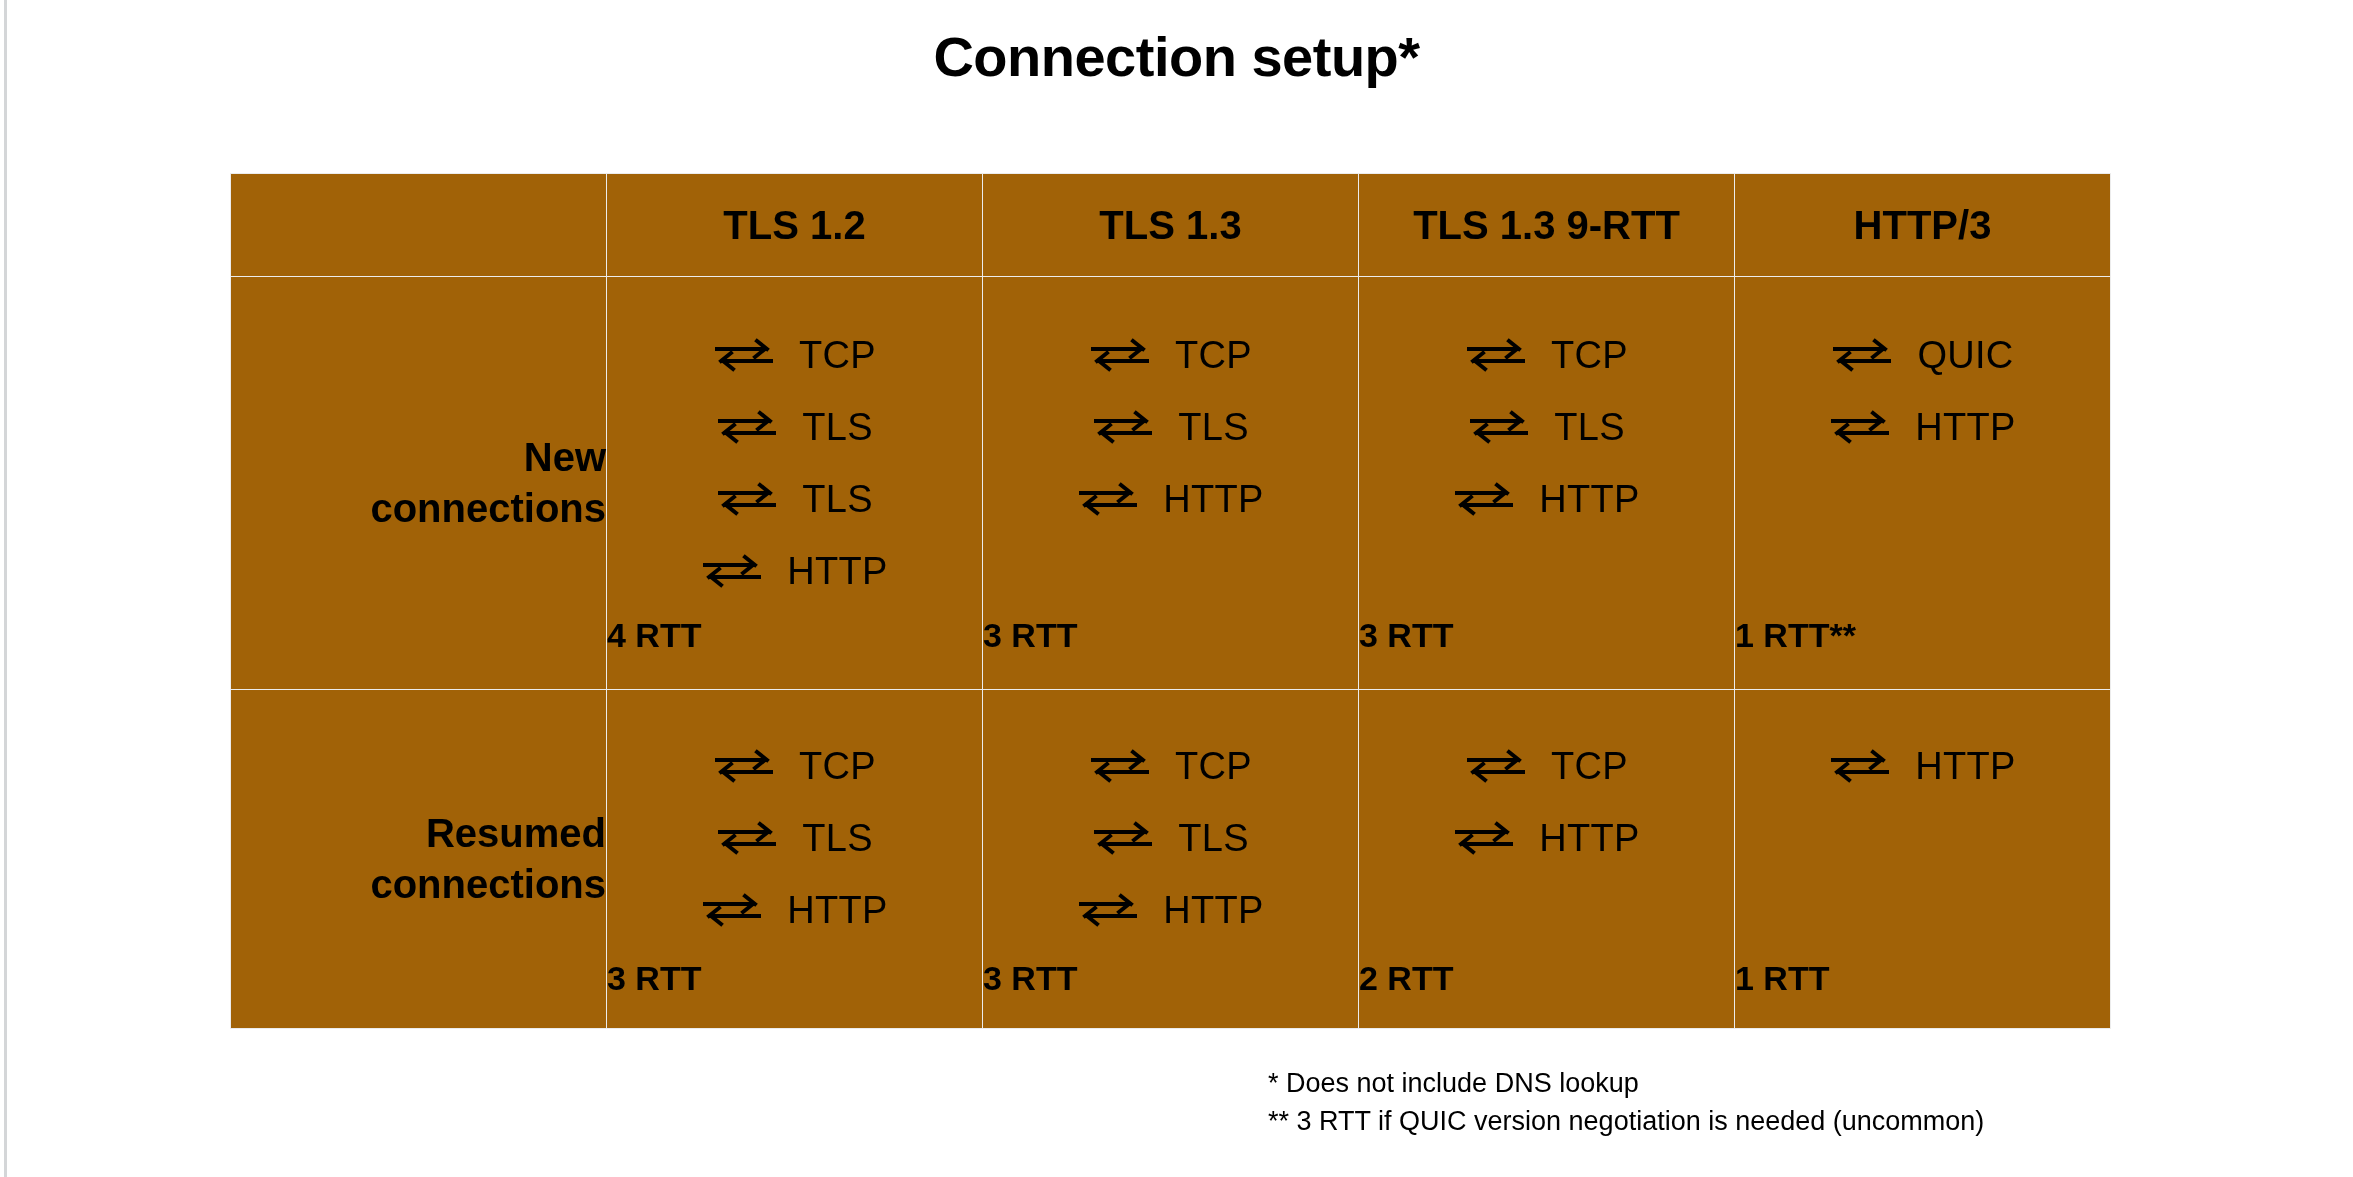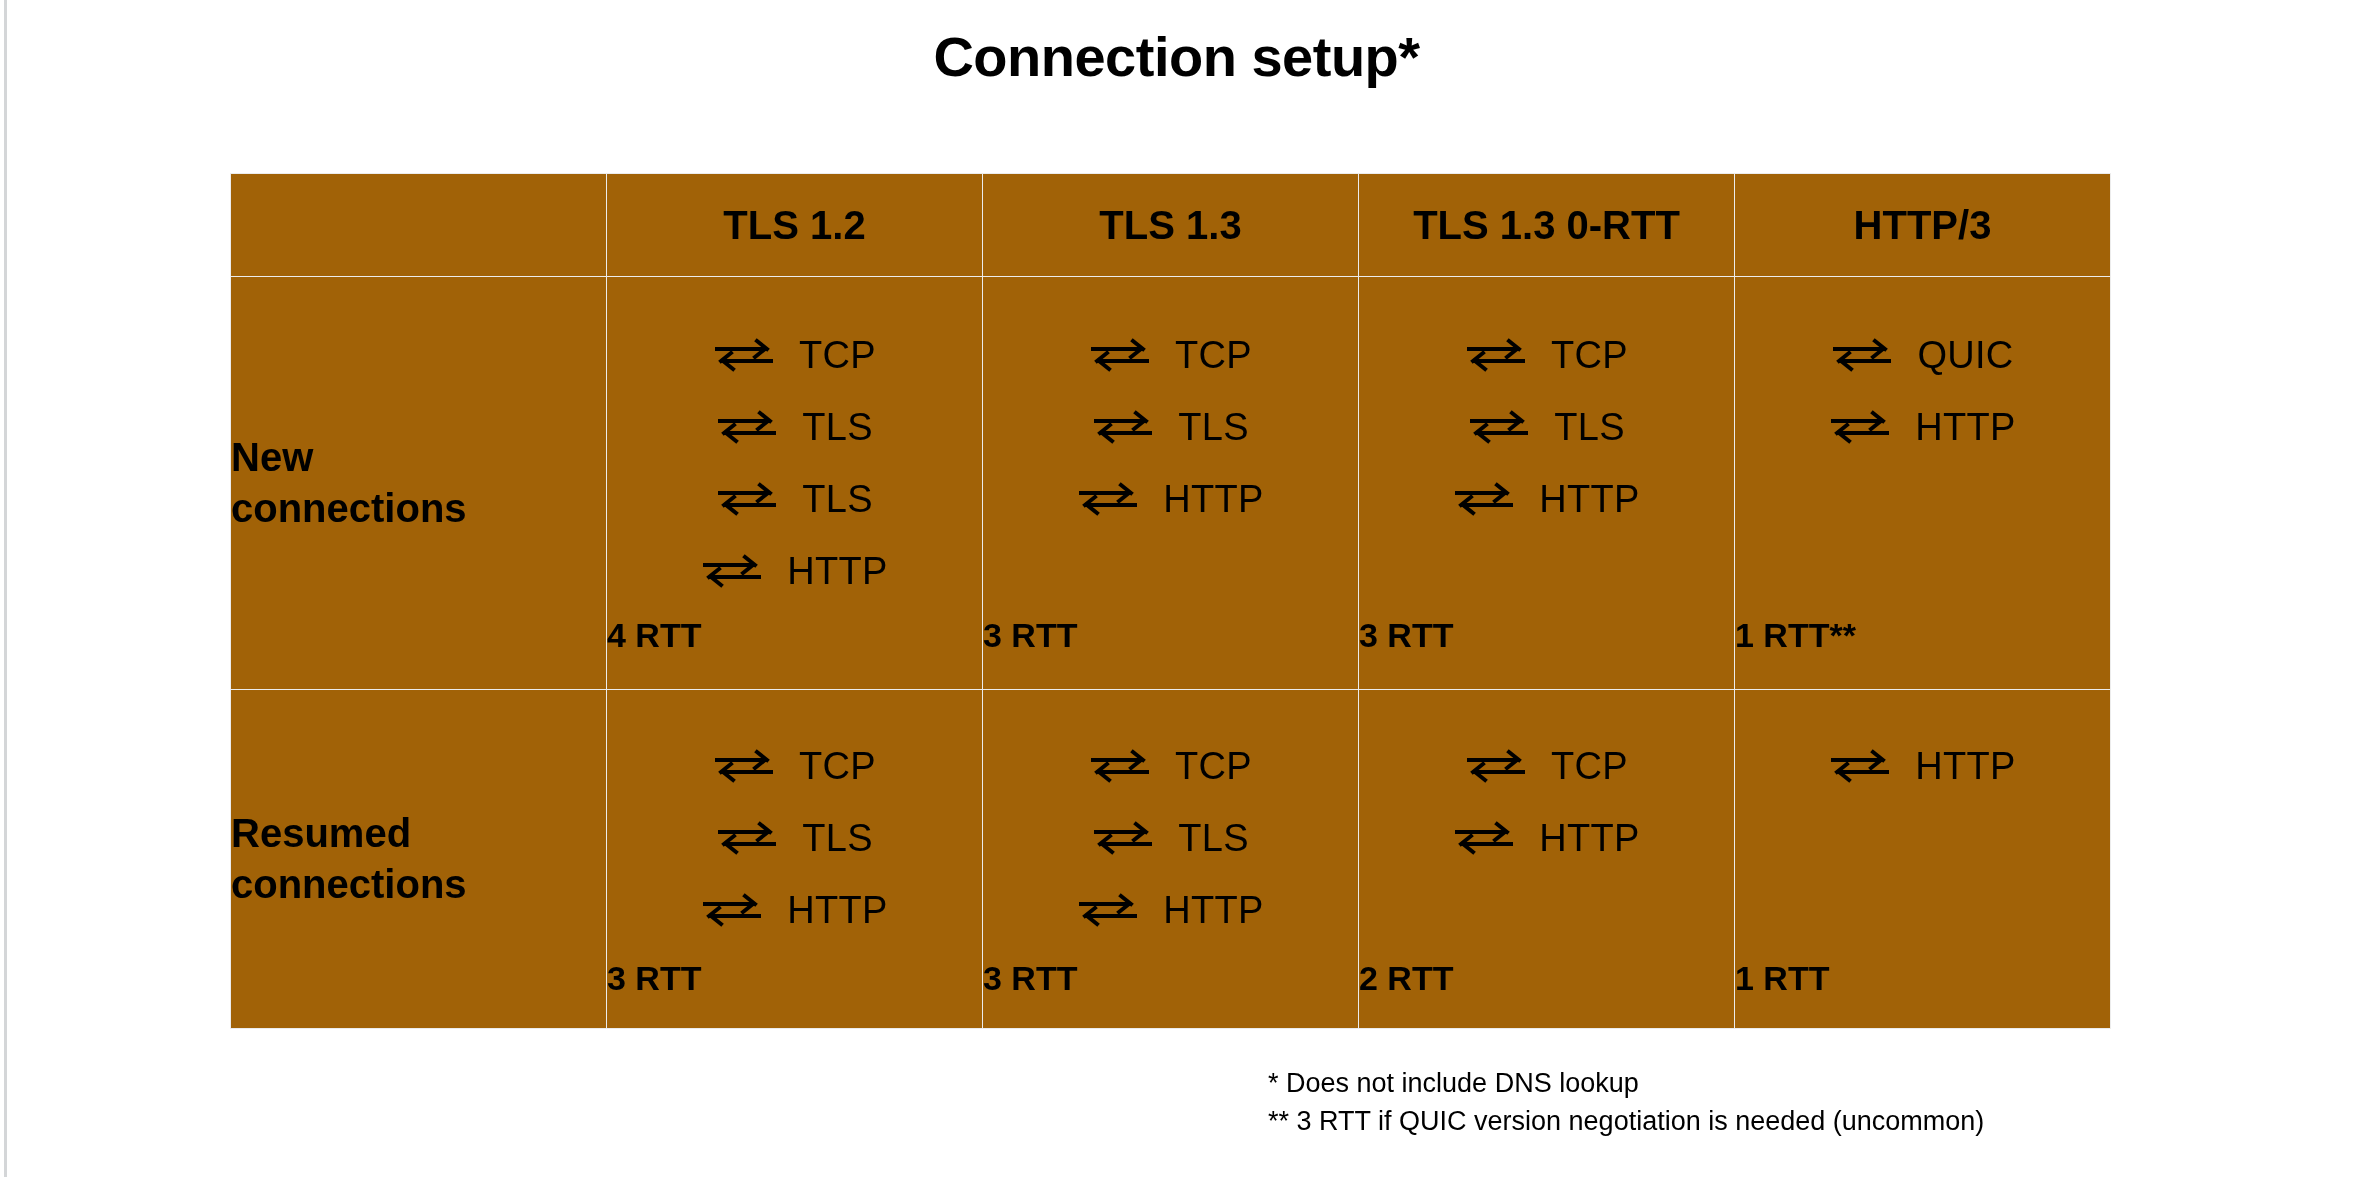--- a/index.html
+++ b/index.html
@@ -65,21 +65,21 @@
 
   .hdr-row th {
     height: 102px;
     font-size: 40px;
     font-weight: bold;
     text-align: center;
   }
   .hdr-blank { }
 
   .row-label {
-    text-align: left;
+    text-align: right;
     font-size: 40px;
     font-weight: bold;
     line-height: 1.27;
   }
 
   .cell-body {
     height: 412px;
   }
   .cell-body.short {
     height: 338px;
@@ -155,21 +155,21 @@
       <col class="c-col">
       <col class="c-col">
       <col class="c-col">
       <col class="c-col">
     </colgroup>
     <thead>
       <tr class="hdr-row">
         <th class="hdr-blank"></th>
         <th>TLS 1.2</th>
         <th>TLS 1.3</th>
-        <th>TLS 1.3 0-RTT</th>
+        <th>TLS 1.3 9-RTT</th>
         <th>HTTP/3</th>
       </tr>
     </thead>
     <tbody>
 
       <tr>
         <td class="row-label">
           <div>New</div>
           <div>connections</div>
         </td>

